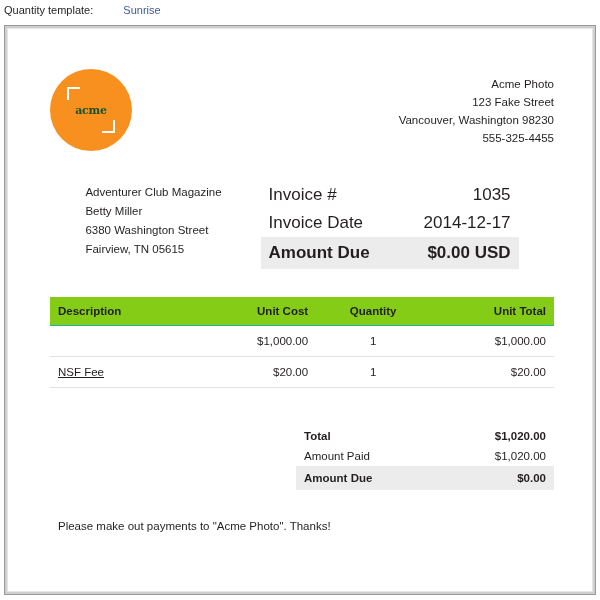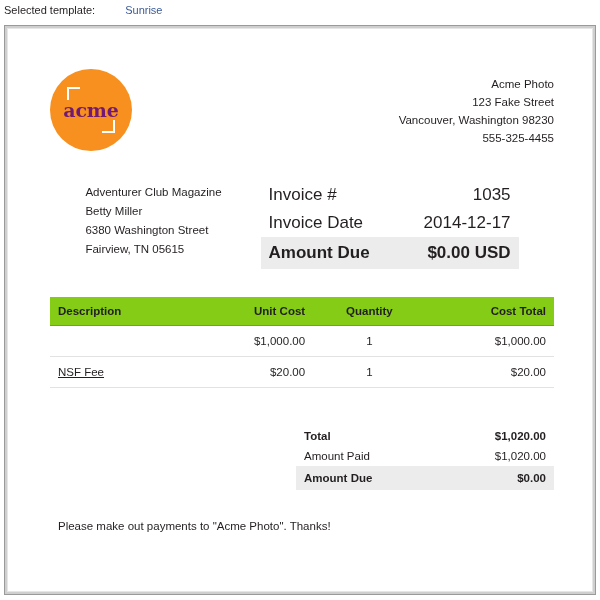--- a/index.html
+++ b/index.html
@@ -77,24 +77,24 @@
     position: relative;
     width: 82px;
     height: 82px;
     border-radius: 50%;
     background: #f7901e;
     display: flex;
     align-items: center;
     justify-content: center;
   }
   .logo-text {
-    color: #701a75;
+    color: #14532d;
     font-family: "DejaVu Serif", serif;
     font-weight: bold;
-    font-size: 19px;
+    font-size: 11px;
     letter-spacing: -0.2px;
     line-height: 1;
     user-select: none;
   }
   .logo-bracket {
     position: absolute;
     width: 11px;
     height: 11px;
   }
   .logo-bracket.tl {
@@ -200,21 +200,21 @@
   .footer-note {
     margin-top: 30px;
     font-size: 11.5px;
     padding-left: 8px;
   }
 </style>
 </head>
 <body>
 
 <div class="template-bar">
-  <span class="tpl-label">Selected template:</span>
+  <span class="tpl-label">Quantity template:</span>
   <a class="template-link">Sunrise</a>
 </div>
 
 <div class="preview-frame">
   <div class="preview-inner">
 
     <div class="invoice">
 
       <div class="inv-header">
 
@@ -262,21 +262,21 @@
         </table>
 
       </div>
 
       <table class="items-table">
         <thead>
           <tr>
             <th class="col-desc">Description</th>
             <th class="col-cost">Unit Cost</th>
             <th class="col-qty">Quantity</th>
-            <th class="col-total">Cost Total</th>
+            <th class="col-total">Unit Total</th>
           </tr>
         </thead>
         <tbody>
           <tr>
             <td class="col-desc"></td>
             <td class="col-cost">$1,000.00</td>
             <td class="col-qty">1</td>
             <td class="col-total">$1,000.00</td>
           </tr>
           <tr>

